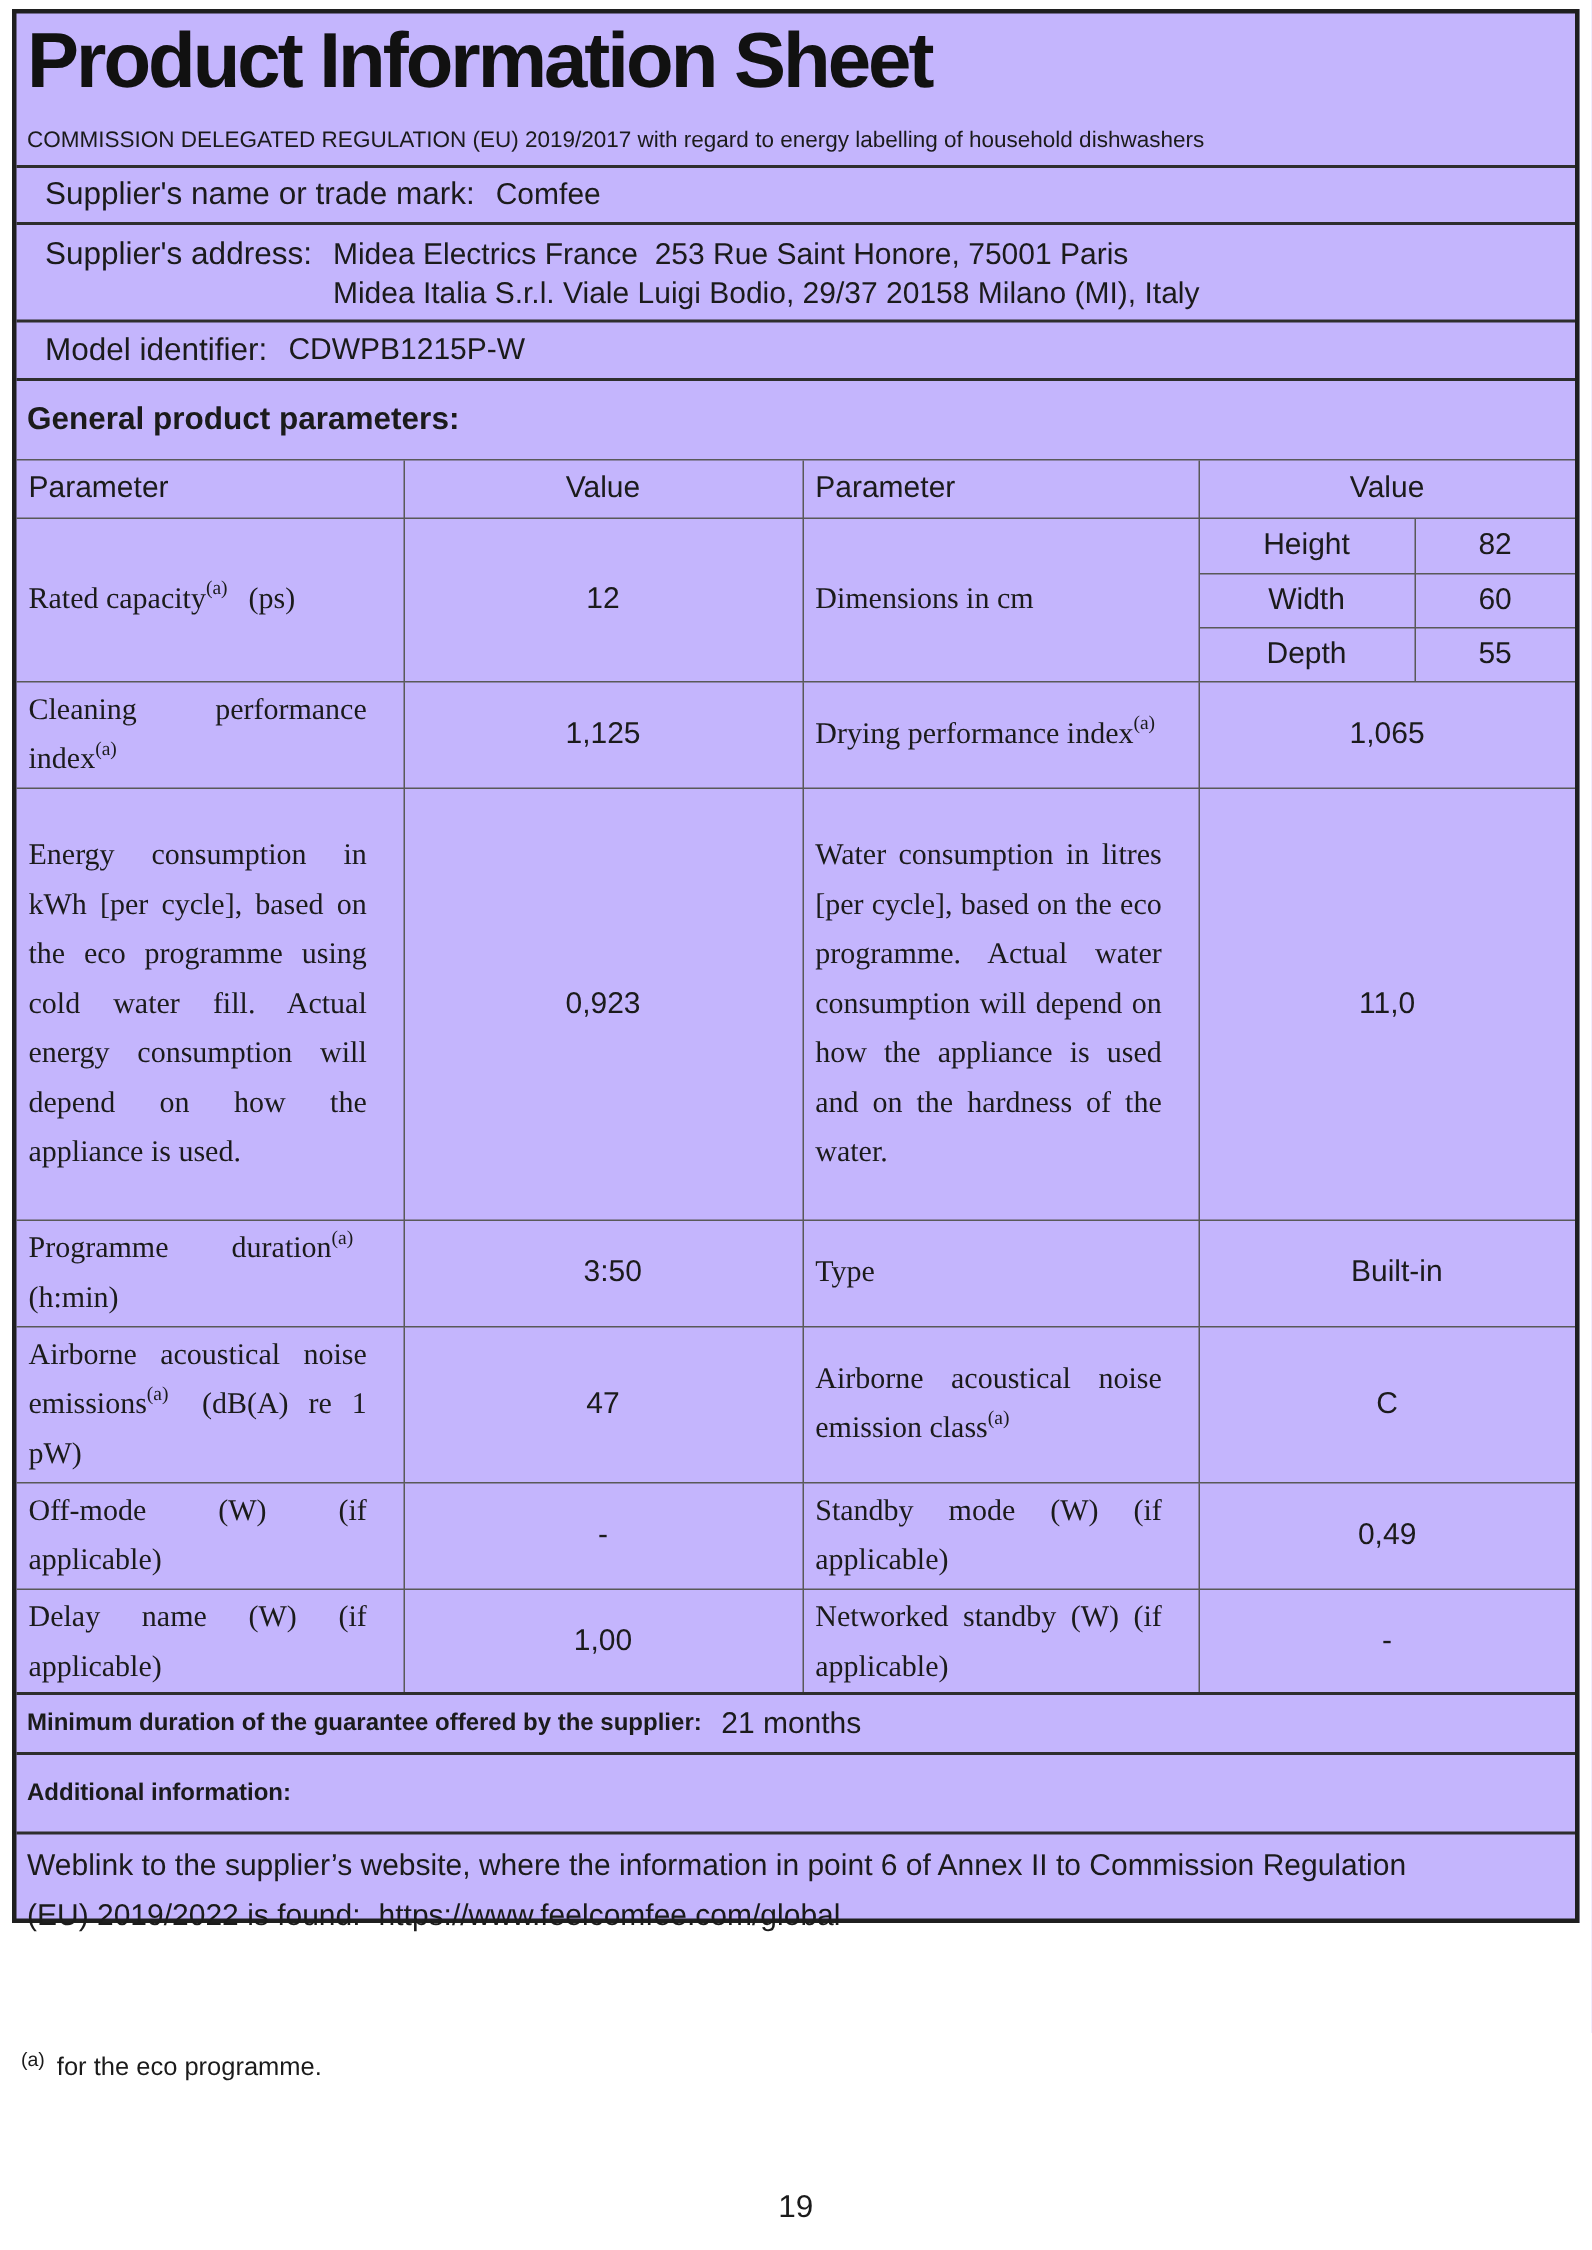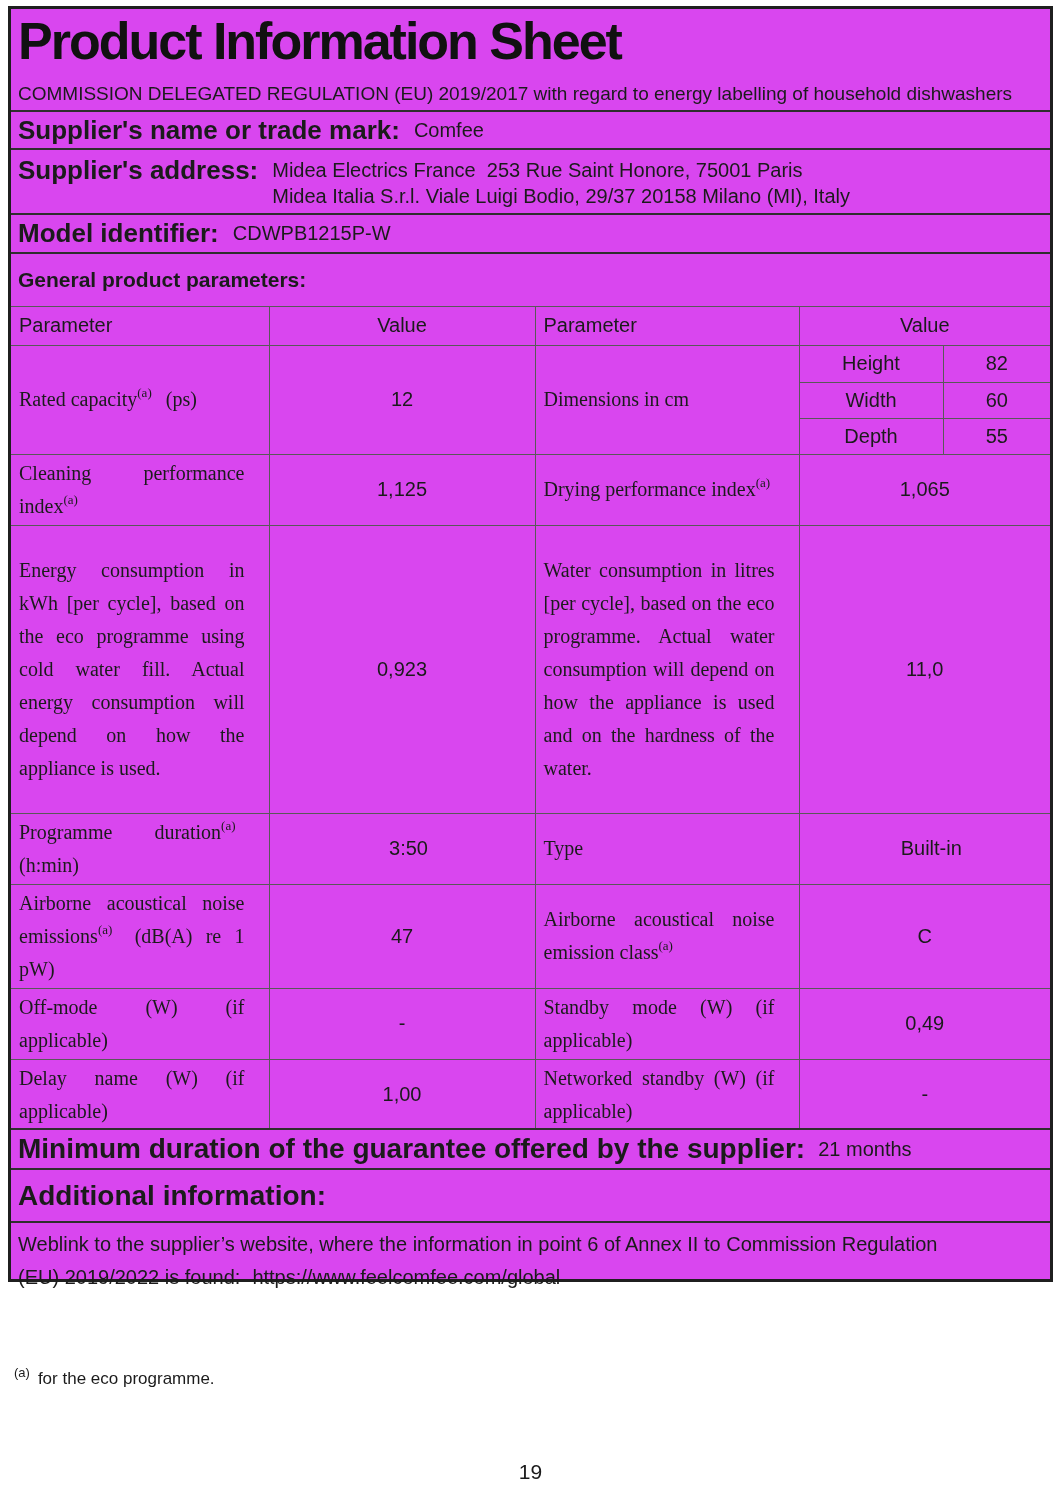--- a/index.html
+++ b/index.html
@@ -8,32 +8,32 @@
     width: 1061px; height: 1500px;
     font-family: "Liberation Sans", "DejaVu Sans", sans-serif;
     color: #1b1b1b;
     position: relative;
     overflow: hidden;
   }
   .sheet {
     position: absolute; left: 8px; top: 6px;
     width: 1045px;
     border: 3px solid #1f1f1f;
-    background: #d946ef;
+    background: #c4b5fd;
   }
   
   .title-block { height: 103px; padding: 2px 10px 0 7px; border-bottom: 2px solid #2e2e2e; }
   h1.doc-title {
     font-size: 52px; line-height: 60px; font-weight: bold;
     letter-spacing: -2px; color: #111; white-space: nowrap;
   }
-  .regulation { font-size: 19px; line-height: 22px; margin-top: 12px; white-space: nowrap; }
+  .regulation { font-size: 15px; line-height: 22px; margin-top: 12px; white-space: nowrap; }
 
   .kv { display: flex; align-items: center; padding: 0 8px 0 7px; border-bottom: 2px solid #2e2e2e; font-size: 20px; }
-  .kv .klabel { font-weight: bold; font-size: 26px; white-space: nowrap; }
+  .kv .klabel { font-weight: normal; font-size: 21px; white-space: nowrap; margin-left: 12px; }
   .kv .kvalue { margin-left: 14px; white-space: pre; }
   .kv-name { height: 38px; }
   .kv-address { height: 65px; align-items: flex-start; padding-top: 7px; }
   .kv-address .klabel { line-height: 26px; }
   .addr-lines { margin-left: 14px; display: block; }
   .addr-lines span { display: block; line-height: 26px; white-space: pre; }
   .kv-model { height: 39px; text-align: center; }
 
   .section-row { height: 53px; display: flex; align-items: center; padding: 0 8px 0 7px; border-bottom: 1.5px solid #595959; }
   .section-row .klabel { font-weight: bold; font-size: 21px; }
@@ -69,21 +69,21 @@
   .post:not(:empty) { margin-left: 9px; }
 
   td.dims-cell { padding: 0; height: 109px; }
   .dims-grid { display: grid; grid-template-columns: 57.5% 42.5%; grid-template-rows: 1fr 1fr 1fr; height: 100%; }
   .dcell { display: flex; align-items: center; justify-content: center; border-top: 1.5px solid #595959; }
   .dcell.row0 { border-top: none; }
   .dcell.dname { border-right: 1.5px solid #595959; }
 
   
   .bar { display: flex; align-items: center; padding: 0 8px 0 7px; border-bottom: 2px solid #2e2e2e; }
-  .bar .blabel { font-weight: bold; font-size: 28px; white-space: nowrap; }
+  .bar .blabel { font-weight: bold; font-size: 16px; white-space: nowrap; }
   .bar .bvalue { margin-left: 13px; font-size: 20px; }
   .bar-guarantee { height: 42px; border-top: 2px solid #2e2e2e; margin-top: -1.5px; }
   .bar-additional { height: 53px; }
   .weblink { height: 56px; padding: 5px 109px 0 7px; font-size: 20px; line-height: 33px; }
   .wurl { margin-left: 12px; }
 
   
   .footnote { position: absolute; left: 14px; top: 1365px; font-size: 17px; }
   .footnote sup { font-size: 13px; margin-right: 8px; }
   .page-number { position: absolute; left: 0; right: 0; top: 1460px; text-align: center; font-size: 21px; }

